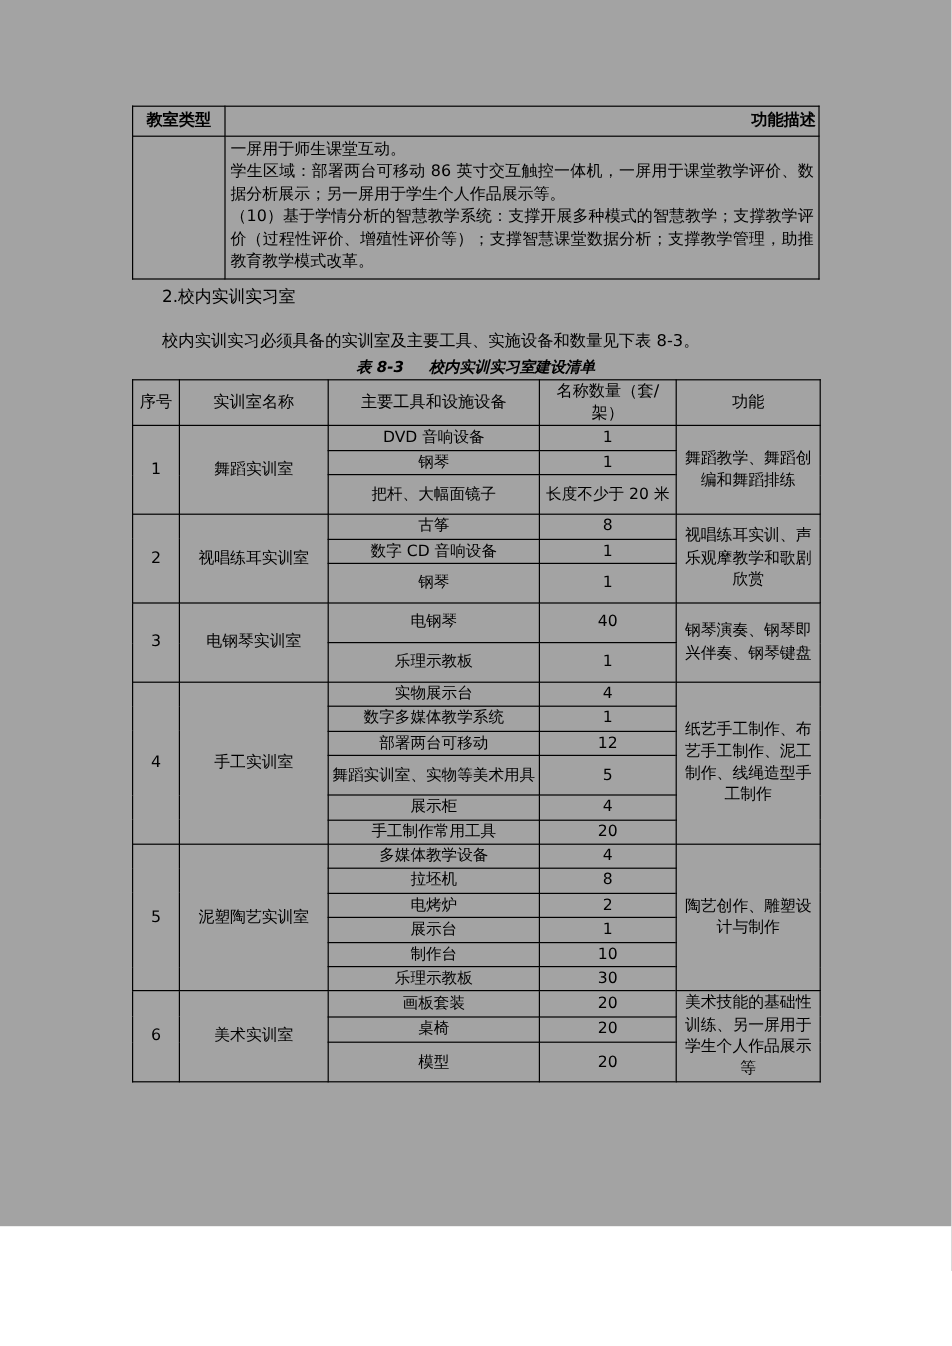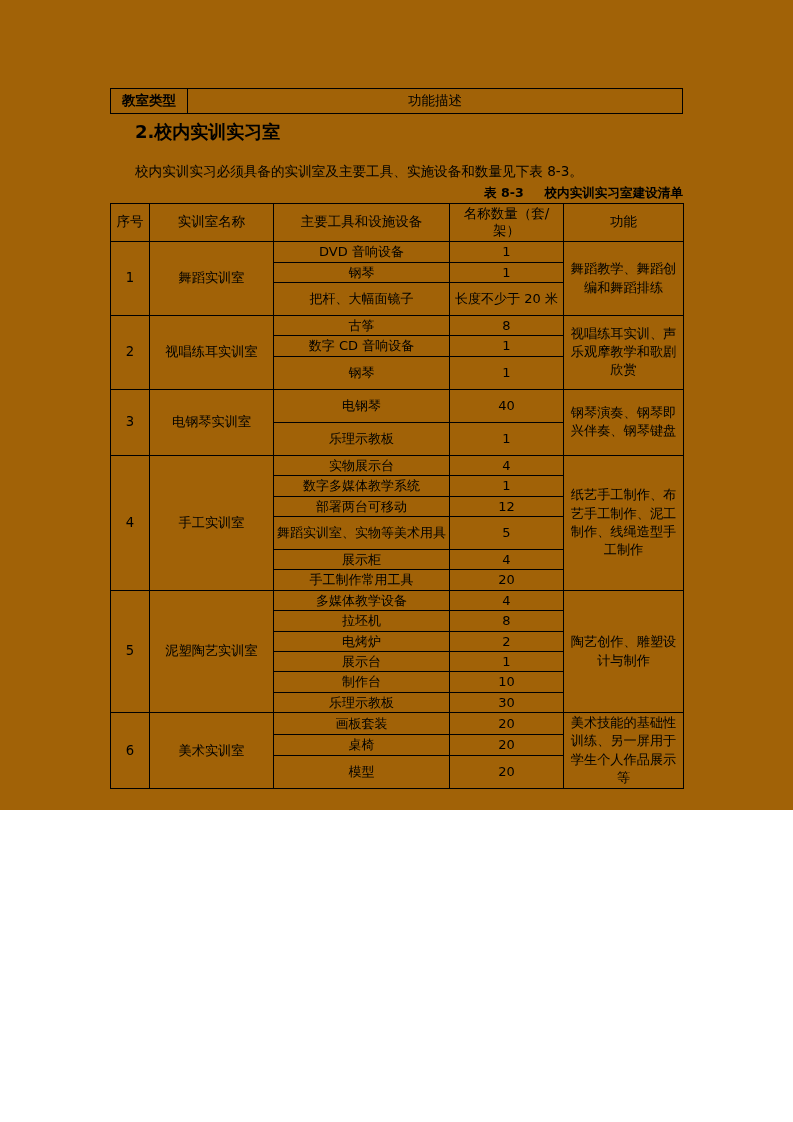--- a/index.html
+++ b/index.html
@@ -8,23 +8,23 @@
     padding: 0;
     background: #ffffff;
   }
   body {
     font-family: "DejaVu Sans", "Liberation Sans", sans-serif;
     color: #000000;
   }
   .page {
     position: relative;
     width: 793px;
-    height: 810px;
+    height: 1022px;
     margin: 0 auto;
-    background: #a16207;
+    background: #a3a3a3;
     overflow: hidden;
     box-sizing: border-box;
   }
   .content {
     position: absolute;
     left: 110px;
     top: 88px;
     width: 573px;
   }
 
@@ -46,59 +46,60 @@
   
   .tbl-top th.th-type {
     width: 72px;
     text-align: center;
     font-weight: bold;
     font-size: 13.5px;
     line-height: 1.28;
     padding: 3px 2px;
   }
   .tbl-top th.th-desc {
-    text-align: center;
-    font-weight: normal;
+    text-align: right;
+    font-weight: bold;
     font-size: 13.5px;
     padding: 3px 2px;
   }
   .tbl-top td.cell-type {
     width: 72px;
   }
   .tbl-top td.cell-desc {
     text-align: left;
     font-size: 13.3px;
     line-height: 1.42;
     padding: 2px 4px 3px 4px;
   }
   .tbl-top td.cell-desc p {
     margin: 0;
     text-align: justify;
     text-justify: inter-ideograph;
   }
 
   
   .section-head {
-    font-size: 18px;
-    font-weight: bold;
+    font-size: 14px;
+    font-weight: normal;
     margin: 6px 0 0 0;
     padding-left: 25px;
     letter-spacing: 0;
   }
   .section-body {
     font-size: 13.6px;
     margin: 18px 0 0 0;
     padding-left: 25px;
     line-height: 1.45;
   }
   .table-caption {
     font-size: 12.6px;
     font-weight: bold;
-    text-align: right;
+    text-align: center;
     margin: 3px 0 1px 0;
+    font-style: italic;
   }
   .table-caption .cap-sp {
     display: inline-block;
     width: 12px;
   }
 
   
   .tbl-main col.c-seq  { width: 39px; }
   .tbl-main col.c-name { width: 124px; }
   .tbl-main col.c-tool { width: 176px; }
@@ -143,20 +144,28 @@
 <body>
 
 <div class="page">
   <div class="content">
 
     <table class="doc-table tbl-top">
       <tbody>
         <tr>
           <th class="th-type">教室类型</th>
           <th class="th-desc">功能描述</th>
+        </tr>
+        <tr>
+          <td class="cell-type"></td>
+          <td class="cell-desc">
+            <p>一屏用于师生课堂互动。</p>
+            <p>学生区域：部署两台可移动 86 英寸交互触控一体机，一屏用于课堂教学评价、数据分析展示；另一屏用于学生个人作品展示等。</p>
+            <p>（10）基于学情分析的智慧教学系统：支撑开展多种模式的智慧教学；支撑教学评价（过程性评价、增殖性评价等）；支撑智慧课堂数据分析；支撑教学管理，助推教育教学模式改革。</p>
+          </td>
         </tr>
       </tbody>
     </table>
 
     <div class="section-head">2.校内实训实习室</div>
     <div class="section-body">校内实训实习必须具备的实训室及主要工具、实施设备和数量见下表 8-3。</div>
 
     <div class="table-caption">
       <span>表 8-3</span>
       <span class="cap-sp"></span>

